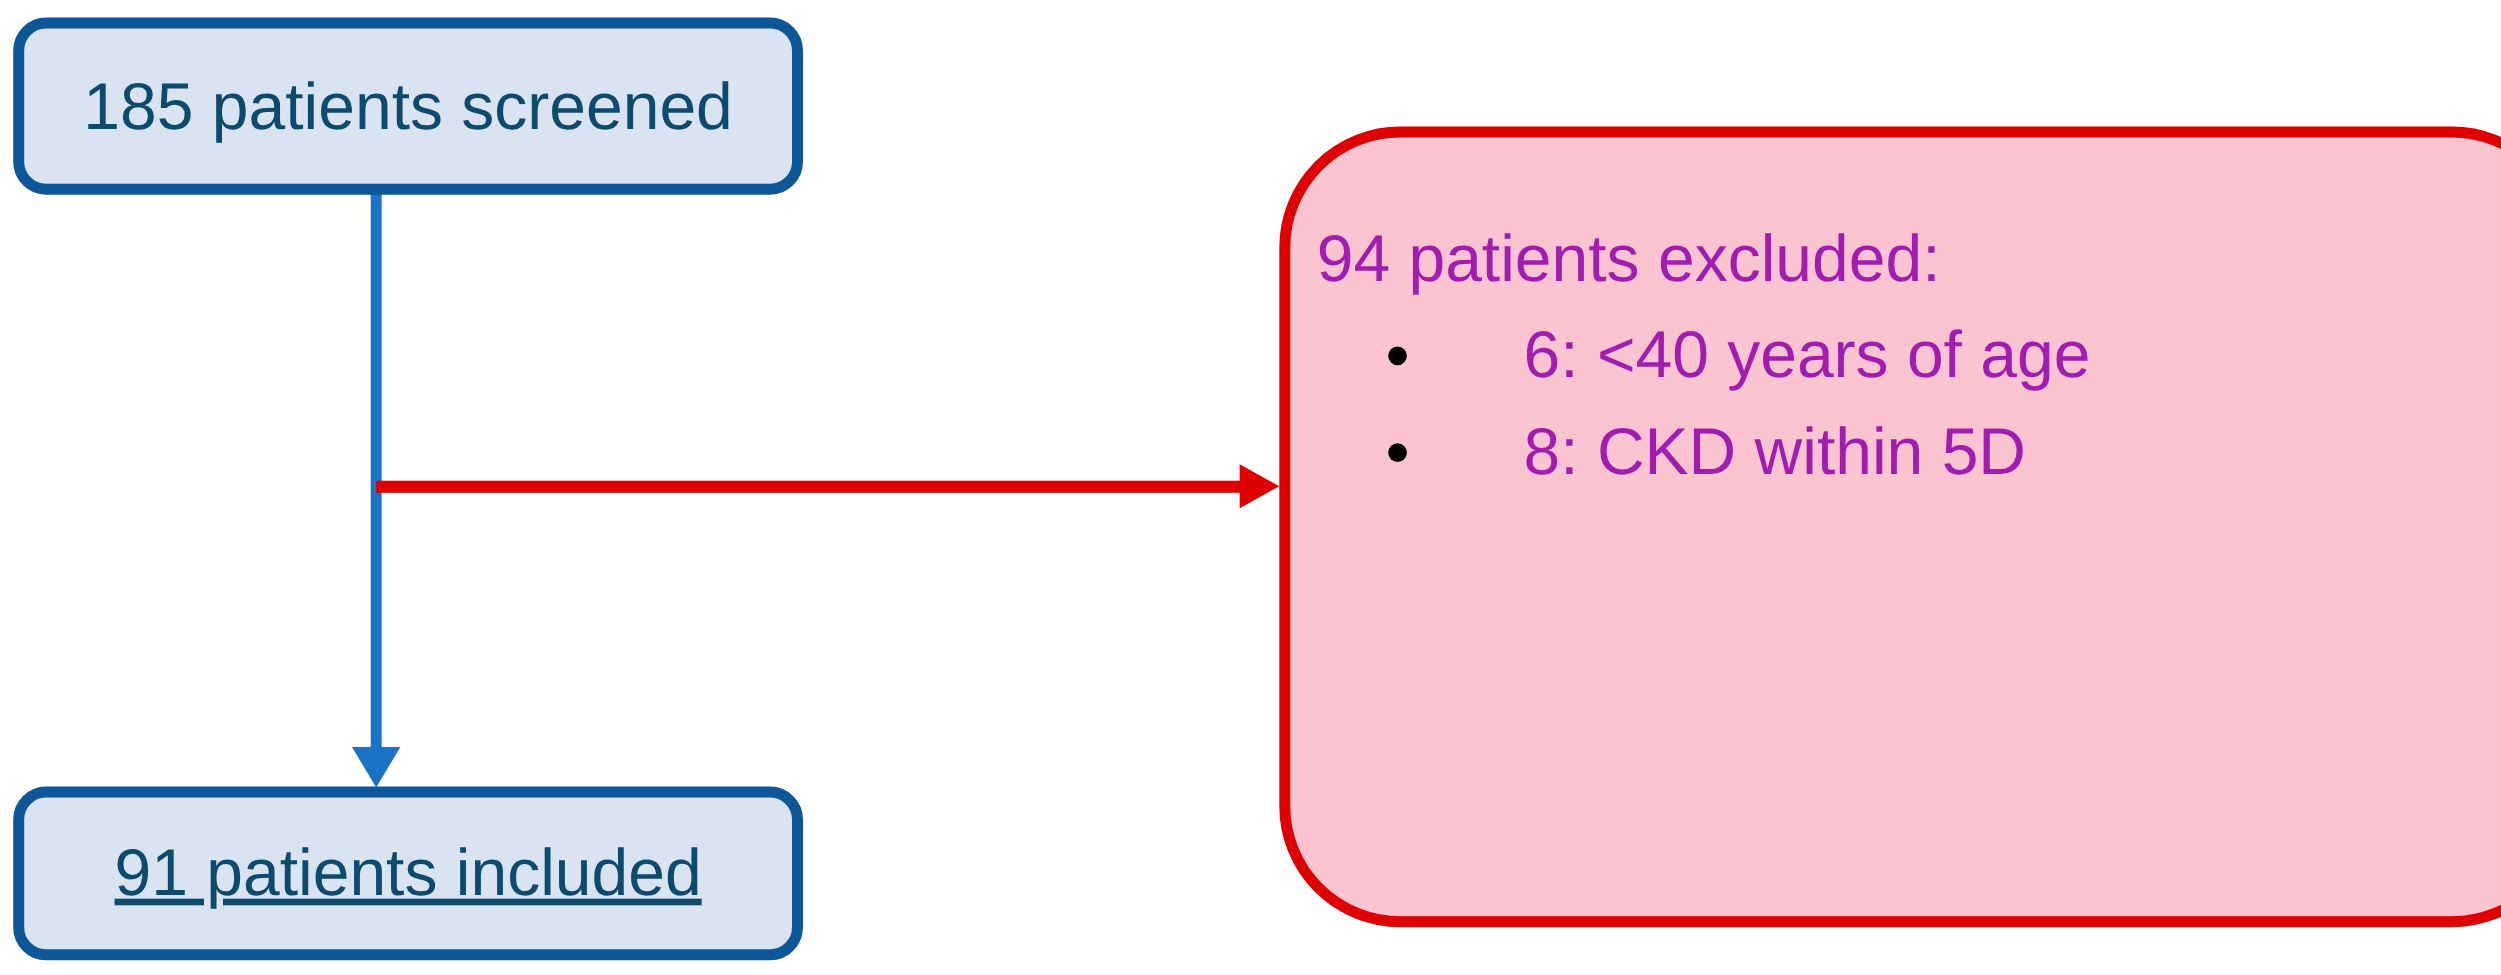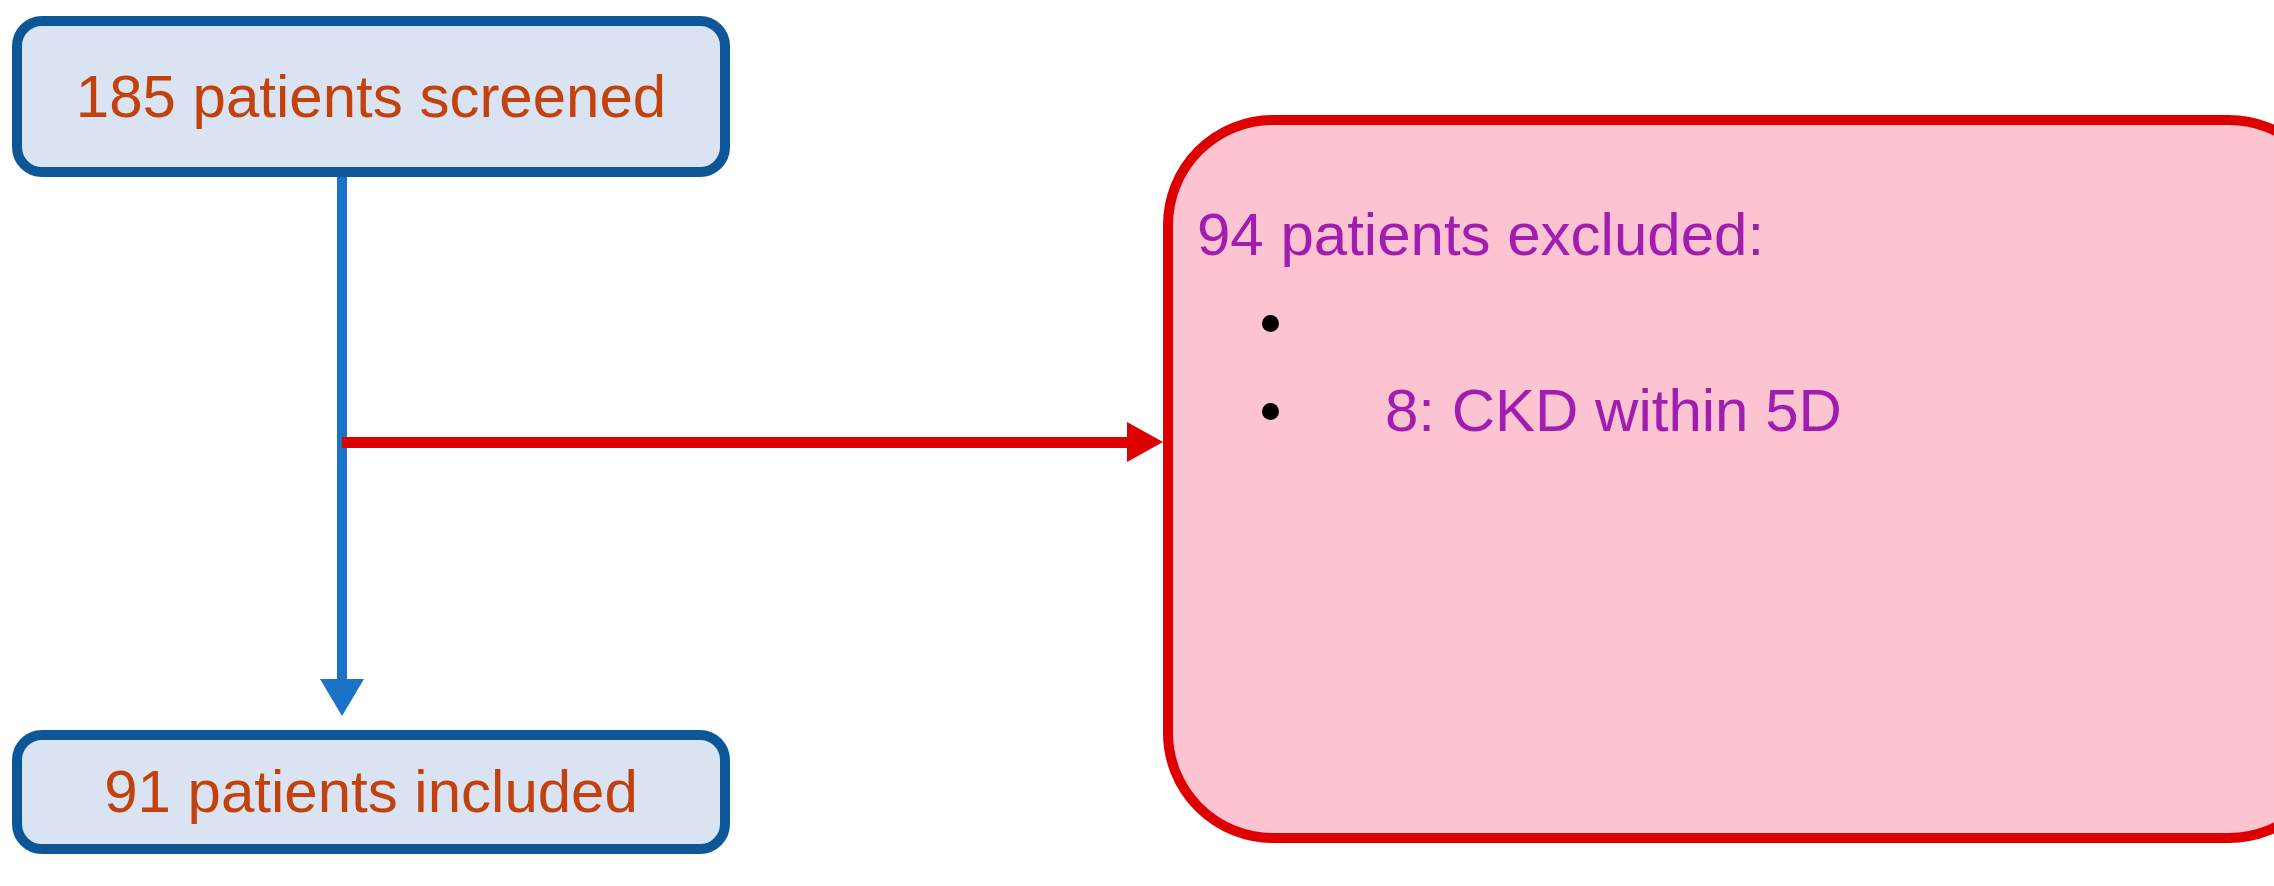--- a/index.html
+++ b/index.html
@@ -1,21 +1,21 @@
 <!DOCTYPE html>
 <html><head>
 <meta charset="utf-8">
 <style>
   html,body{margin:0;padding:0;background:#ffffff;font-family:"Liberation Sans",sans-serif;}
   .canvas{position:relative;width:2274px;height:886px;background:#ffffff;overflow:hidden;color:#000;}
 
   .node{position:absolute;box-sizing:border-box;display:flex;align-items:center;justify-content:center;text-align:center;}
-  .blue-node{background:#dae3f1;border:10px solid #0d5799;border-radius:30px;font-size:60px;line-height:1.1;color:#c2410c;}
+  .blue-node{background:#dae3f1;border:10px solid #0d5799;border-radius:30px;font-size:60px;line-height:1.1;color:#0c4a6e;}
   #box-screened{left:12px;top:16px;width:718px;height:161px;}
-  #box-included{left:12px;top:730px;width:718px;height:124px;}
+  #box-included{left:12px;top:715px;width:718px;height:158px;text-decoration:underline;}
 
   #box-excluded{position:absolute;box-sizing:border-box;left:1163px;top:115px;width:1176px;height:728px;
     background:#fcc3d1;border:10px solid #de0000;border-radius:110px;
     padding:66px 28px 0 24px;font-size:60px;line-height:88px;color:#a21caf;}
   .excl-header{white-space:nowrap;}
   ul.excl-list{list-style:none;margin:0;padding:0;}
   ul.excl-list li{display:flex;align-items:flex-start;}
   .bullet{flex:0 0 188px;position:relative;height:88px;}
   .bullet::after{content:"";position:absolute;left:65px;top:36px;width:17px;height:17px;border-radius:50%;background:#000;}
   .item-text{max-width:700px;}
@@ -46,20 +46,21 @@
 
   <div class="node blue-node" id="box-included">
     <span>91 patients included</span>
   </div>
 
   <div id="box-excluded">
     <div class="excl-header">94 patients excluded:</div>
     <ul class="excl-list">
       <li>
         <span class="bullet"></span>
+        <span class="item-text">6: &lt;40 years of age</span>
       </li>
       <li>
         <span class="bullet"></span>
         <span class="item-text">8: CKD within 5D</span>
       </li>
     </ul>
   </div>
 
 </div>
 

